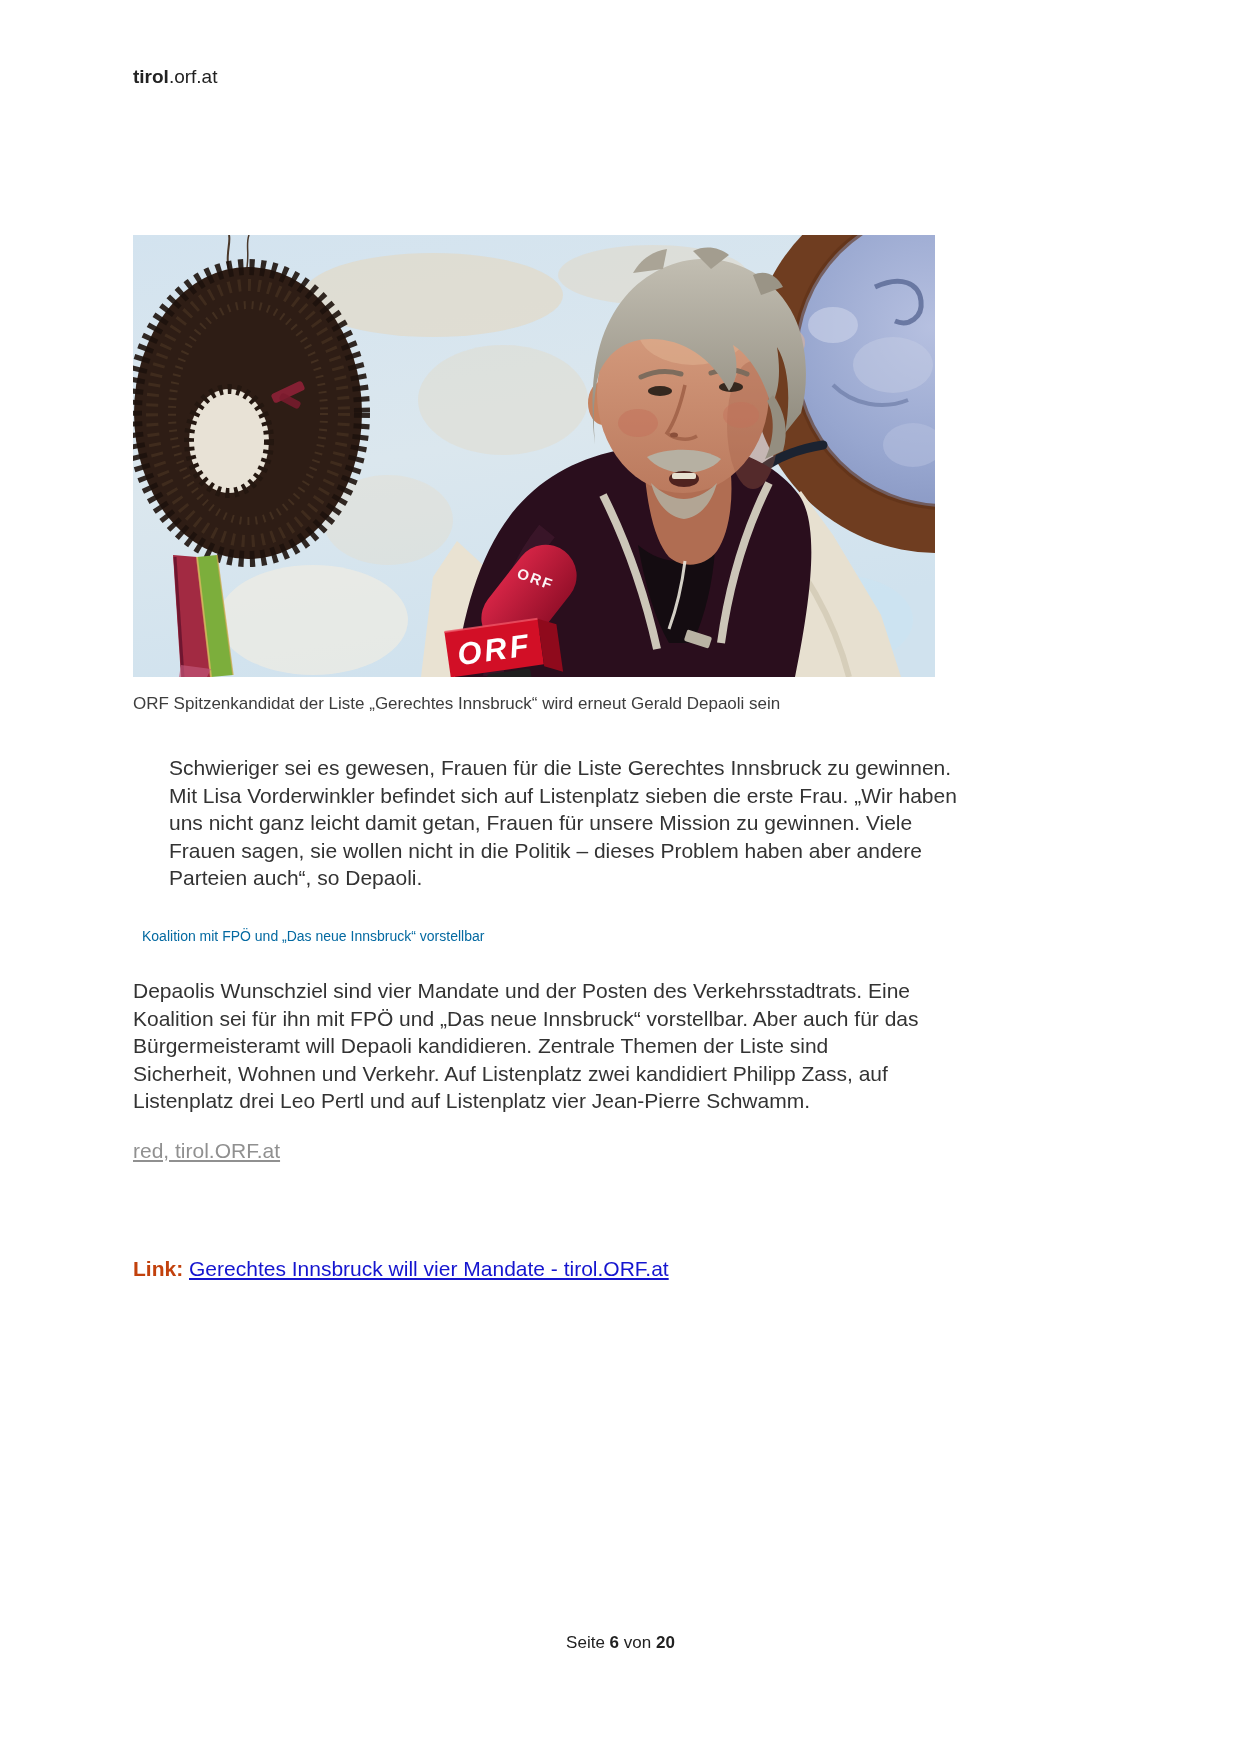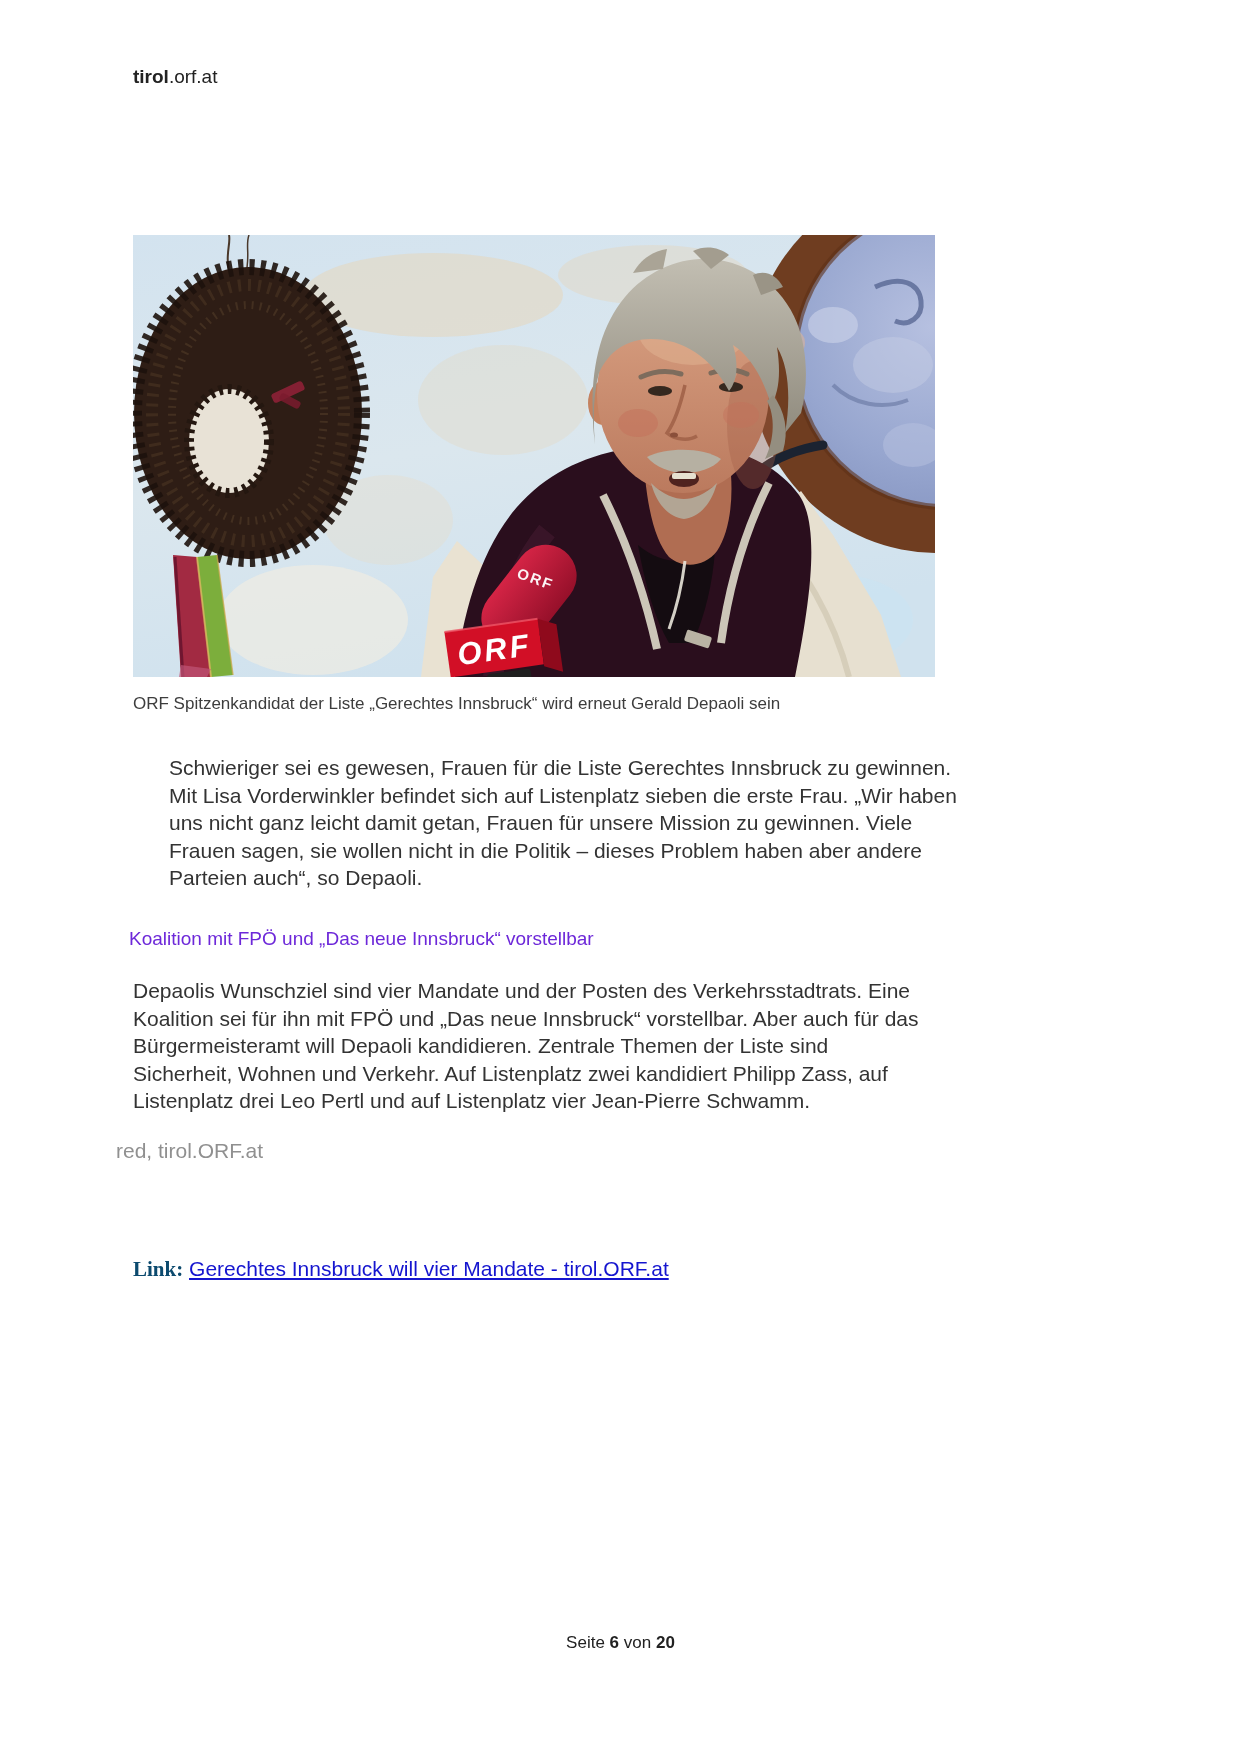--- a/index.html
+++ b/index.html
@@ -22,30 +22,30 @@
     position:absolute;left:133px;top:694px;width:980px;
     font-size:17px;color:#3d3d3d;
   }
   .body-text{
     position:absolute;left:133px;width:920px;
     font-size:21px;line-height:27.5px;color:#333333;
     white-space:pre-line;
   }
   .para1{top:754px;margin-left:36px;}
   .subheading{
-    position:absolute;left:129px;top:928px;width:920px;
-    font-size:19px;color:#6d28d9;
+    position:absolute;left:142px;top:928px;width:920px;
+    font-size:14px;color:#0369a1;
   }
   .para2{top:977px;}
   .byline{
-    position:absolute;left:116px;top:1139px;
-    font-size:21px;color:#909090;
+    position:absolute;left:133px;top:1139px;
+    font-size:21px;color:#909090;text-decoration:underline;
   }
   .link-line{position:absolute;left:133px;top:1257px;font-size:21px;color:#000;}
-  .link-label{font-weight:bold;color:#0c4a6e;font-family:Liberation Serif, serif;}
+  .link-label{font-weight:bold;color:#c2410c;}
   .article-link{color:#1515cf;}
   .footer{
     position:absolute;left:0;top:1633px;width:1241px;
     text-align:center;font-size:17px;color:#222;
   }
   .footer .b{font-weight:bold;}
 </style>
 </head>
 <body>
 

